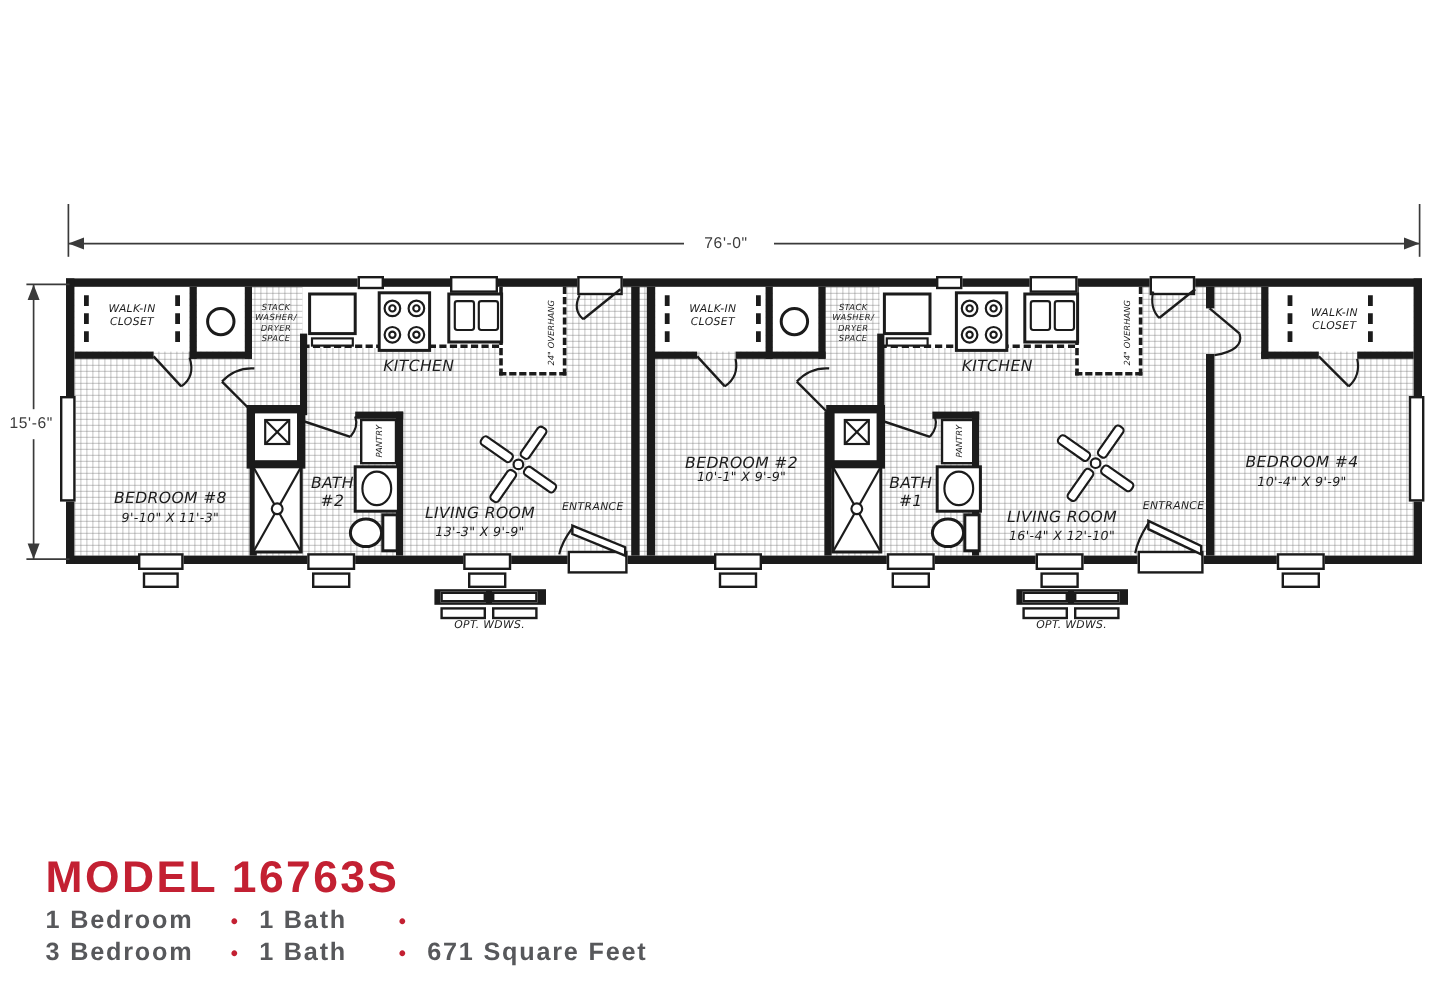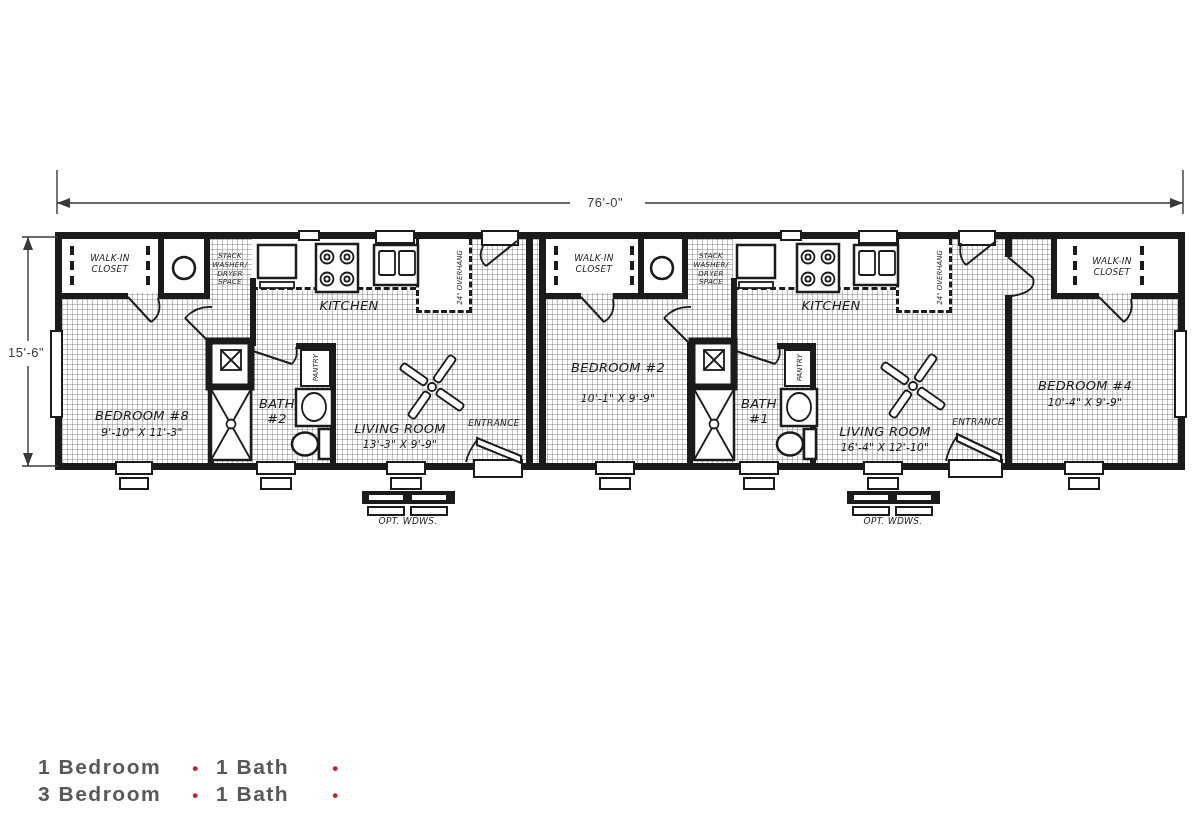--- a/index.html
+++ b/index.html
@@ -327,39 +327,41 @@
   <div class="lbl small" style="left:550px;top:253px;width:88px;">WALK-IN
 CLOSET</div>
   <div class="lbl tiny" style="left:688px;top:252px;width:46px;">STACK
 WASHER/
 DRYER
 SPACE</div>
   <div class="lbl room" style="left:795px;top:298px;width:72px;">KITCHEN</div>
   <div class="vwrap" style="left:932px;top:243px;width:16px;height:68px;">
     <span class="vtext">24" OVERHANG</span>
   </div>
-  <div class="lbl room" style="left:548px;top:360px;width:140px;">BEDROOM #2</div>
+  <div class="lbl room" style="left:548px;top:379px;width:140px;">BEDROOM #2</div>
   <div class="lbl size" style="left:548px;top:392px;width:140px;">10'-1" X 9'-9"</div>
   <div class="lbl room" style="left:738px;top:396px;width:42px;">BATH
 #1</div>
   <div class="lbl room" style="left:820px;top:424px;width:130px;">LIVING ROOM</div>
   <div class="lbl size" style="left:820px;top:441px;width:130px;">16'-4" X 12'-10"</div>
   <div class="lbl small" style="left:946px;top:417px;width:64px;">ENTRANCE</div>
   <div class="lbl room" style="left:1020px;top:378px;width:130px;">BEDROOM #4</div>
   <div class="lbl size" style="left:1020px;top:396px;width:130px;">10'-4" X 9'-9"</div>
   <div class="lbl small" style="left:1066px;top:256px;width:92px;">WALK-IN
 CLOSET</div>
   <div class="lbl small" style="left:853px;top:516px;width:80px;">OPT. WDWS.</div>
 
+  <div class="model" style="left:38px;top:710px;color:#c32032;">MODEL 16763S</div>
   <div class="specrow" style="left:38px;top:755px;color:#57585b;">
     <span class="c1">1 Bedroom</span>
     <span class="dot" style="color:#c32032;">•</span>
     <span class="c2">1 Bath</span>
     <span class="dot" style="color:#c32032;">•</span>
   </div>
   <div class="specrow" style="left:38px;top:782px;color:#57585b;">
     <span class="c1">3 Bedroom</span>
     <span class="dot" style="color:#c32032;">•</span>
     <span class="c2">1 Bath</span>
     <span class="dot" style="color:#c32032;">•</span>
+    <span>671 Square Feet</span>
   </div>
 
 </div>
 
 </body></html>

